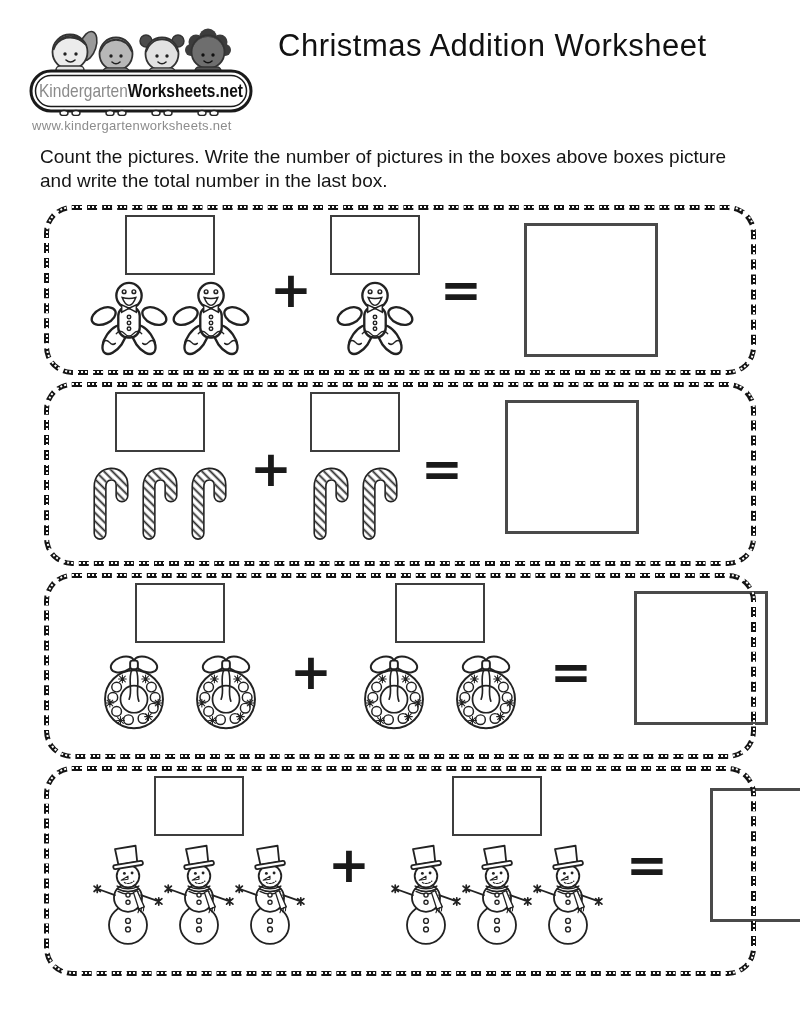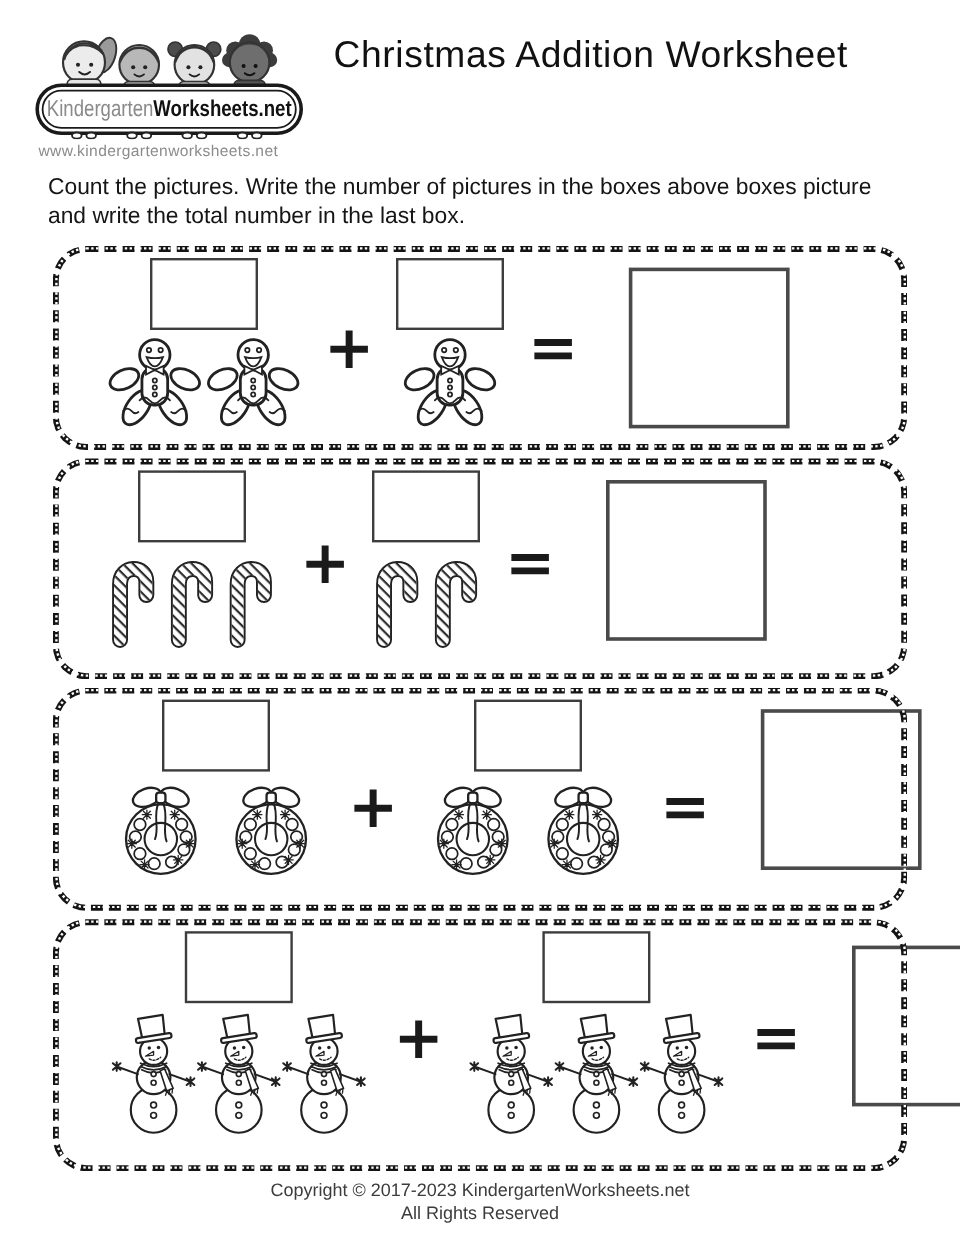--- a/index.html
+++ b/index.html
@@ -399,17 +399,13 @@
             <svg class="pic pic-snowman">
               <use href="#sym-snowman"></use>
             </svg>
           </div>
     </div>
     <div class="op op-equals">=</div>
     <div class="answer-box"></div>
   </section>
 </main>
 
-  <footer>
-    <div>Copyright © 2017-2023 KindergartenWorksheets.net</div>
-    <div>All Rights Reserved</div>
-  </footer>
 </div>
 
 </body></html>

